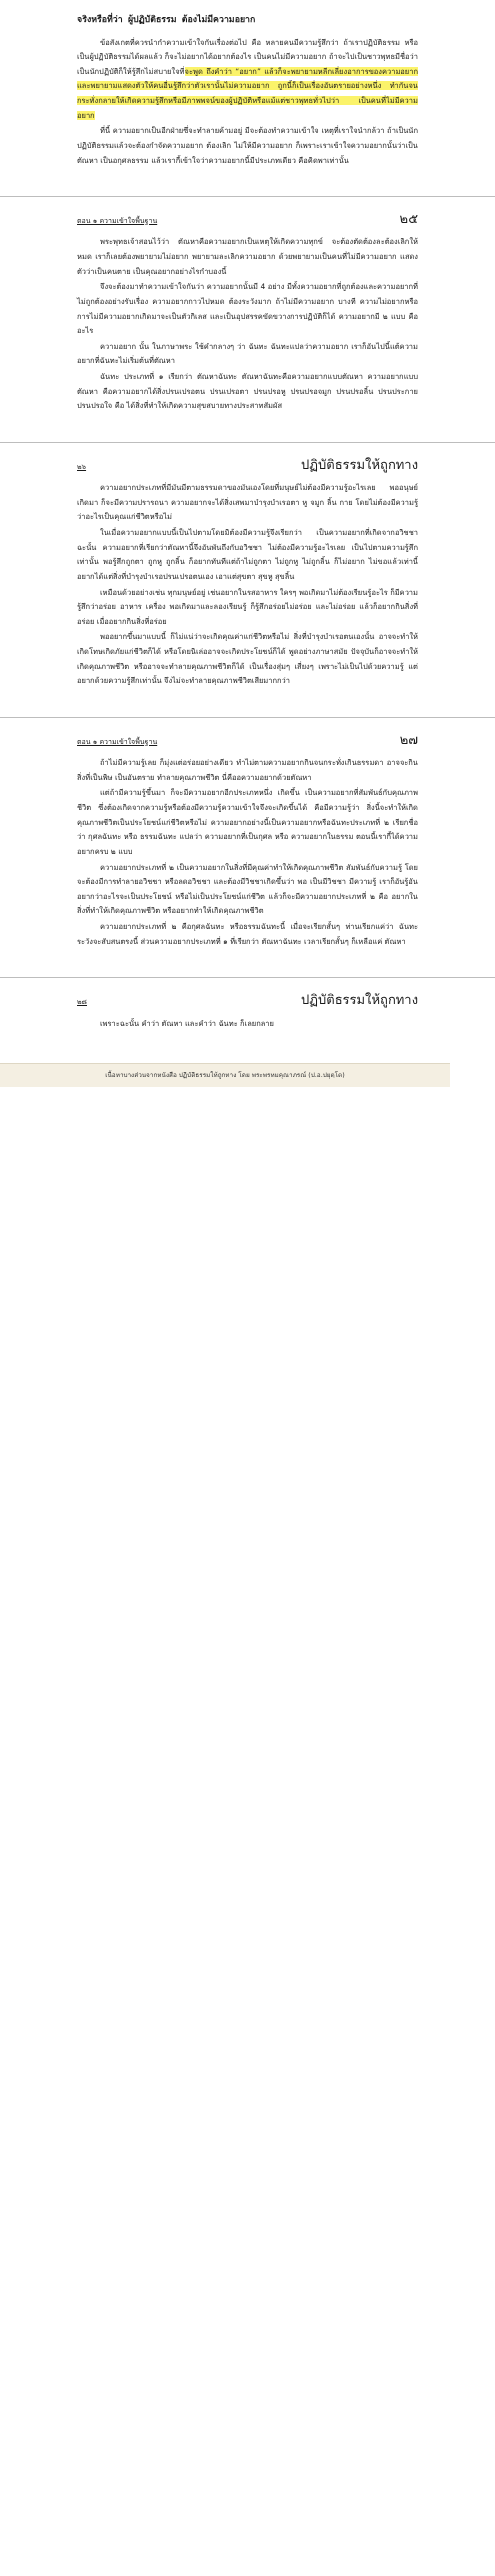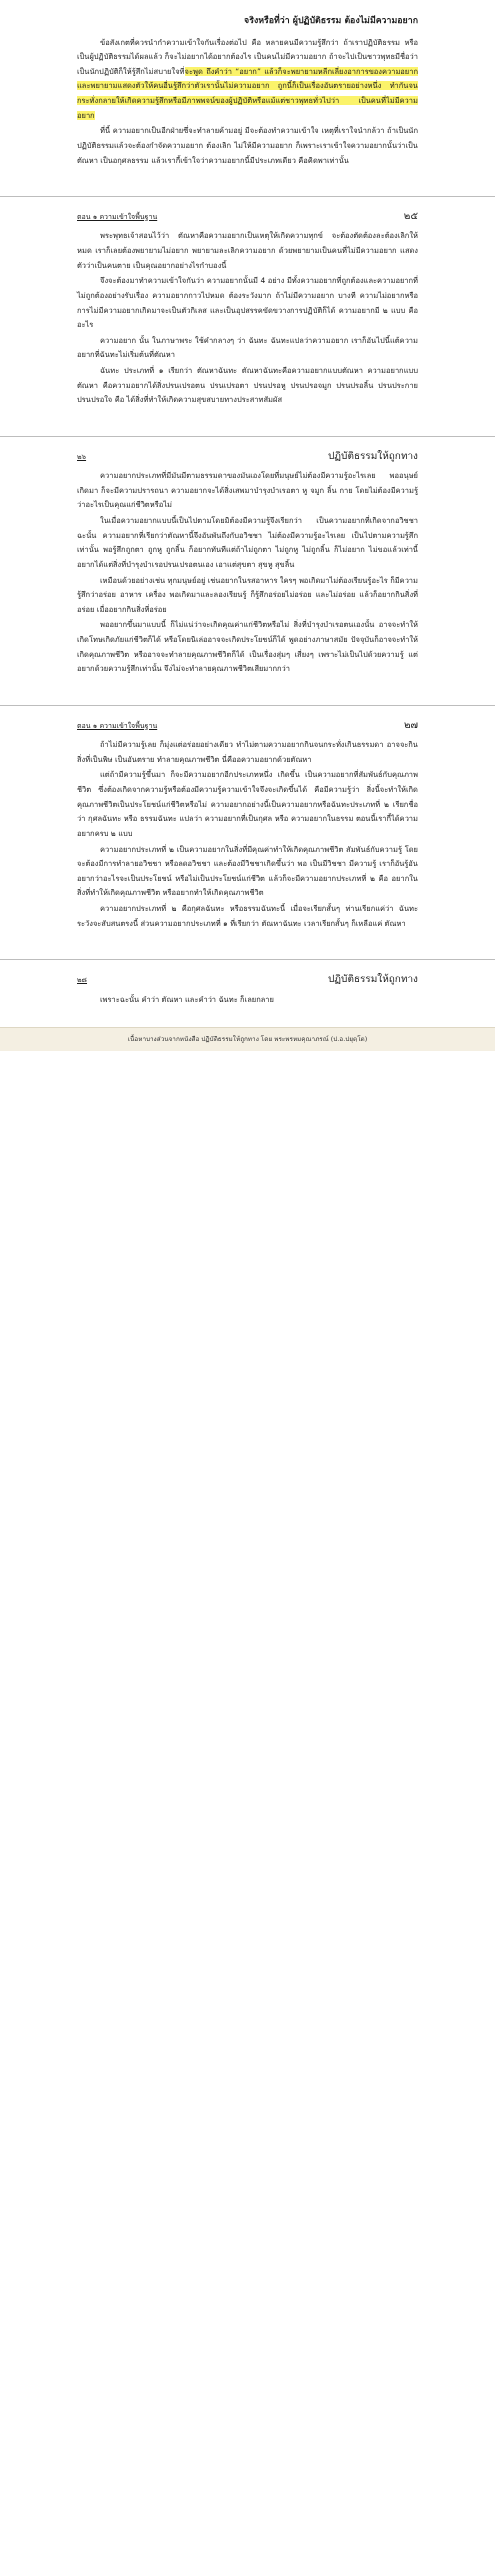--- a/index.html
+++ b/index.html
@@ -14,25 +14,26 @@
     padding:0 77px;
     position:relative;
   }
   .sep{
     border:0;
     border-top:0.5px solid #bdbdbd;
     margin:0;
     width:100%;
   }
   .doc-title{
-    text-align:right;
+    text-align:left;
     font-size:8.8px;
     font-weight:bold;
     line-height:1.7;
     margin:13.4px 0 7.2px 0;
+    font-family:Liberation Mono, monospace;
   }
   p.para{
     font-size:7.5px;
     line-height:1.95;
     text-align:justify;
     text-justify:inter-word;
     margin:0 0 1px 0;
     text-indent:23px;
   }
   .hl{
@@ -42,32 +43,33 @@
     -webkit-box-decoration-break:clone;
   }
   .running-head{
     display:flex;
     justify-content:space-between;
     align-items:baseline;
     font-size:7px;
     margin:11.3px 0 6.2px 0;
   }
   .running-head .rh-left{font-size:7px;text-decoration:underline;}
-  .running-head .rh-right{font-size:10px;}
+  .running-head .rh-right{font-size:13px;}
   .block{padding-bottom:13.4px;}
   .gap-s{height:5.2px;}
   .footer-wrap{
-    width:495px;
+    width:450px;
     background:#f4efe2;
     border-top:0.5px solid #ded7c4;
     text-align:center;
     font-size:6.4px;
     color:#333;
     padding:6.2px 0 6.7px 0;
     box-sizing:border-box;
+    margin-top:12px;
   }
   .tail-space{height:13.4px;}
 </style>
 </head>
 <body>
 
 <div>
 
   <div class="page block">
     <div class="doc-title">จริงหรือที่ว่า ผู้ปฏิบัติธรรม ต้องไม่มีความอยาก</div>

